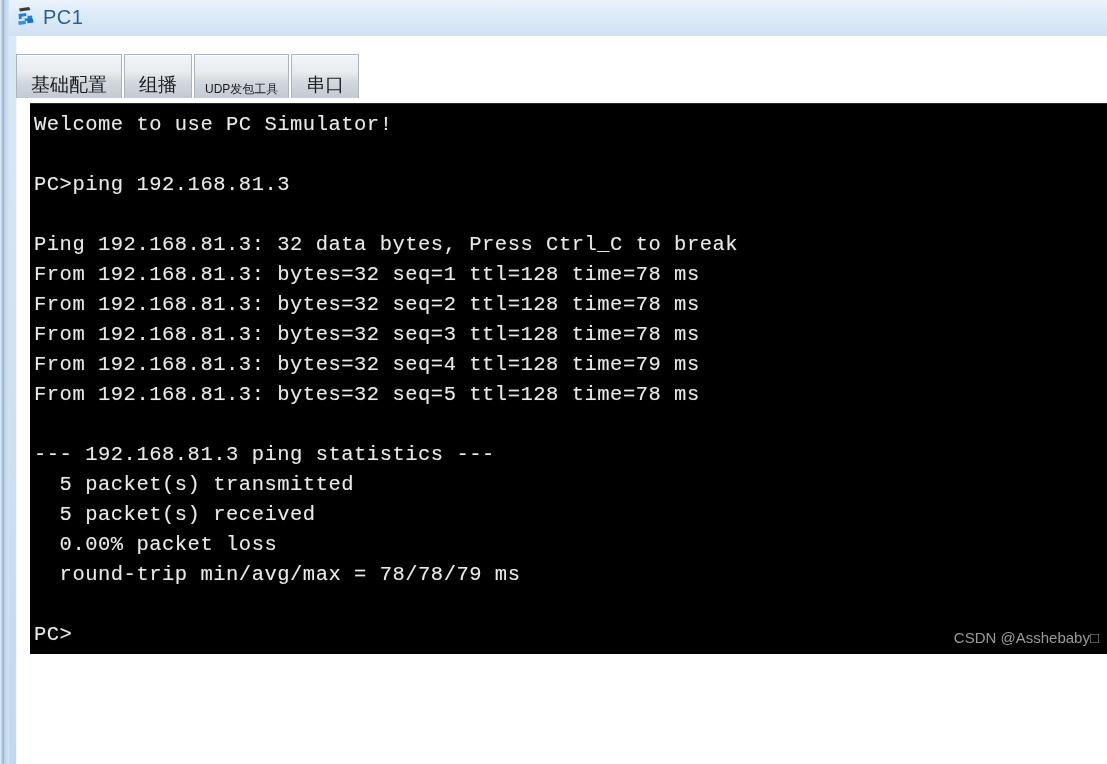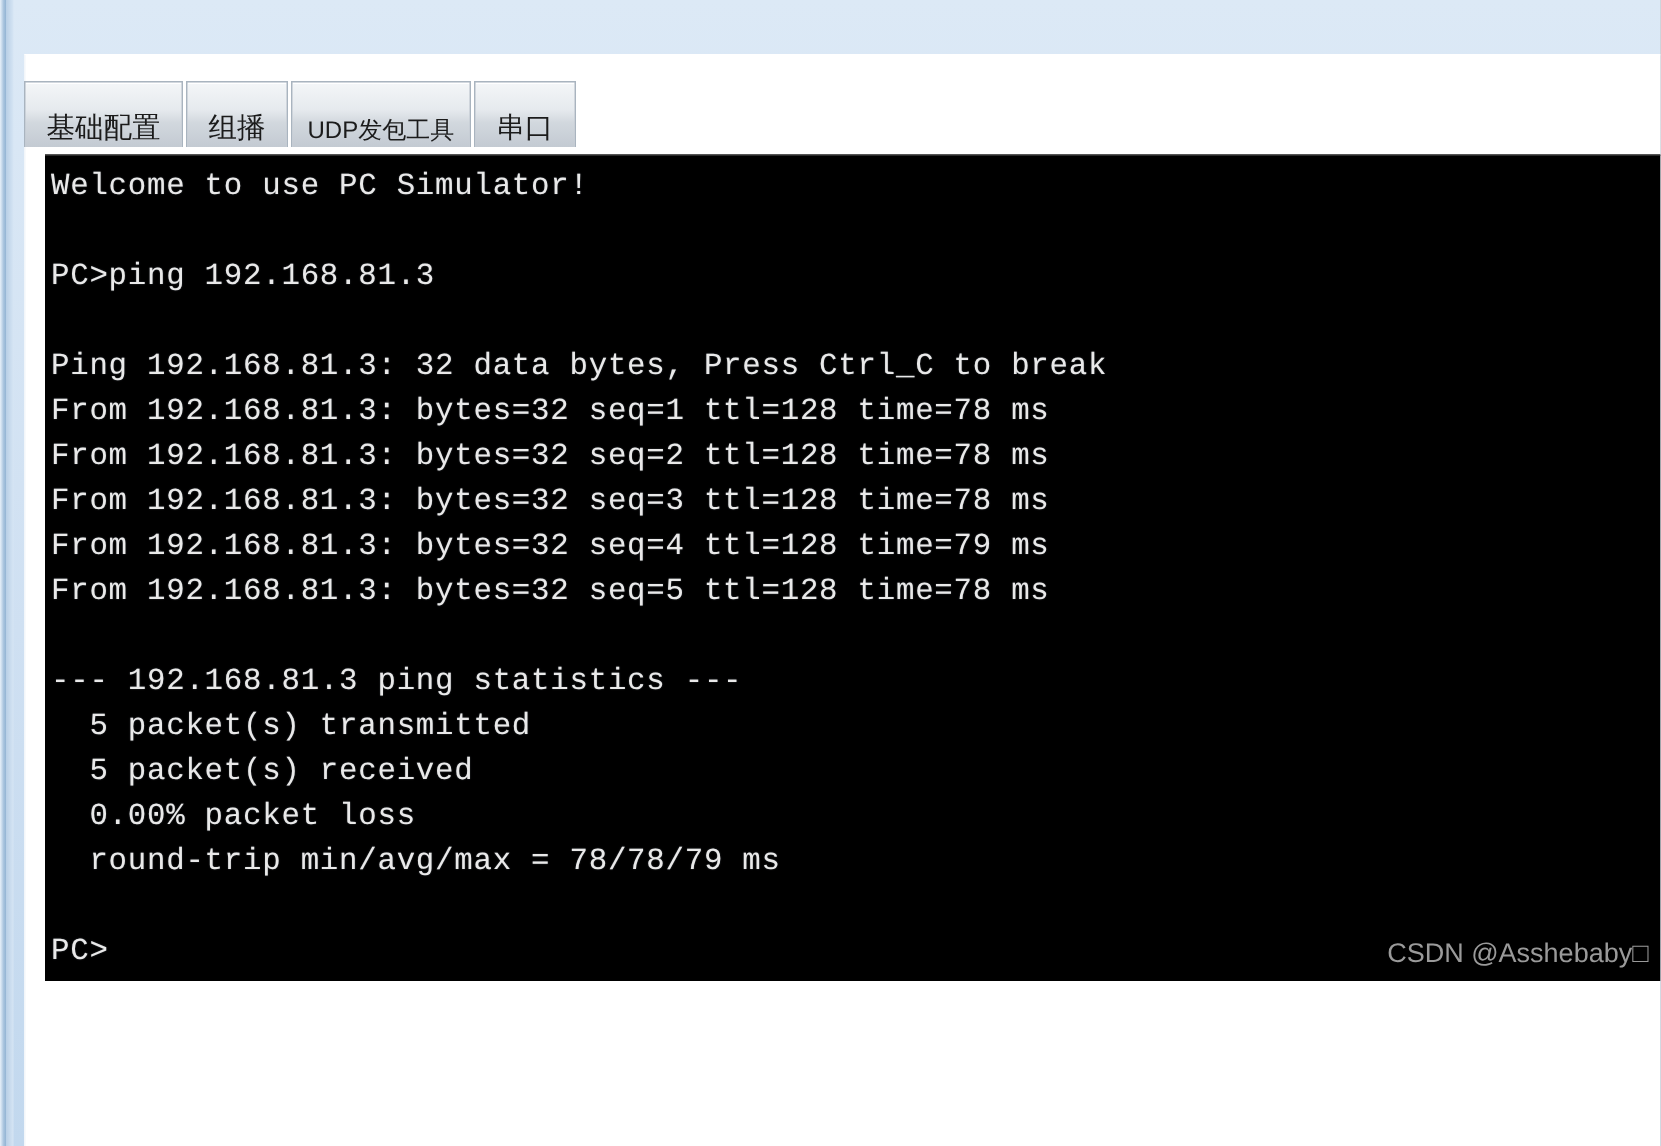--- a/index.html
+++ b/index.html
@@ -100,21 +100,21 @@
     box-shadow: inset 0 1px 0 #ffffff;
     white-space: nowrap;
     user-select: none;
   }
   .tab.active {
     background: linear-gradient(to bottom, #fdfdfe 0%, #f7f9fb 50%, #f2f5f8 100%);
     color: #3a3a3a;
     border-color: #b9c3cc;
   }
   .tab.narrow {
-    font-size: 16px;
+    font-size: 12px;
     padding: 0 10px;
   }
 
   
   #terminal {
     position: absolute;
     left: 30px;
     top: 103px;
     width: 1077px;
     height: 551px;
@@ -132,34 +132,45 @@
     color: #e9e9e9;
     white-space: pre;
     letter-spacing: 0.5px;
     text-shadow: 0 0 1px rgba(220,235,255,0.35);
   }
   #watermark {
     position: absolute;
     right: 8px;
     bottom: 8px;
     font-family: "Liberation Sans", sans-serif;
-    font-size: 18px;
+    font-size: 15px;
     color: #9a9a9a;
     user-select: none;
     white-space: pre;
   }
 </style>
 </head>
 <body>
 
 <div id="window">
 
   <div id="frame-edge-outer"></div>
   <div id="frame-edge-inner"></div>
 
+  <div id="titlebar">
+    <div id="app-icon">
+      <svg width="26" height="26" viewBox="0 0 26 26" aria-hidden="true">
+        <path d="M6 3.5 L16 2 L17.5 5 L7 6.6 Z" fill="#3b3b3b"></path>
+        <path d="M5.5 9 L13 8 L13.5 11 L8.5 11.8 L8.5 14 L14.5 13.2 L14.5 11 L19 10.4 L19.5 15 L12 16 L11.5 13.5 L6 14.2 Z" fill="#1f7fd4"></path>
+        <path d="M5 16.5 L12.5 15.5 L13 19 L6 20 Z" fill="#2f93e0"></path>
+        <path d="M14 14.5 L20 13.8 L20.5 17.4 L14.5 18.2 Z" fill="#1a6fc0"></path>
+      </svg>
+    </div>
+    <span id="title-text">PC1</span>
+  </div>
 
   <div id="panel"></div>
 
   <div id="tabstrip">
     <div class="tab">
       <span>基础配置</span>
     </div>
     <div class="tab">
       <span>组播</span>
     </div>

